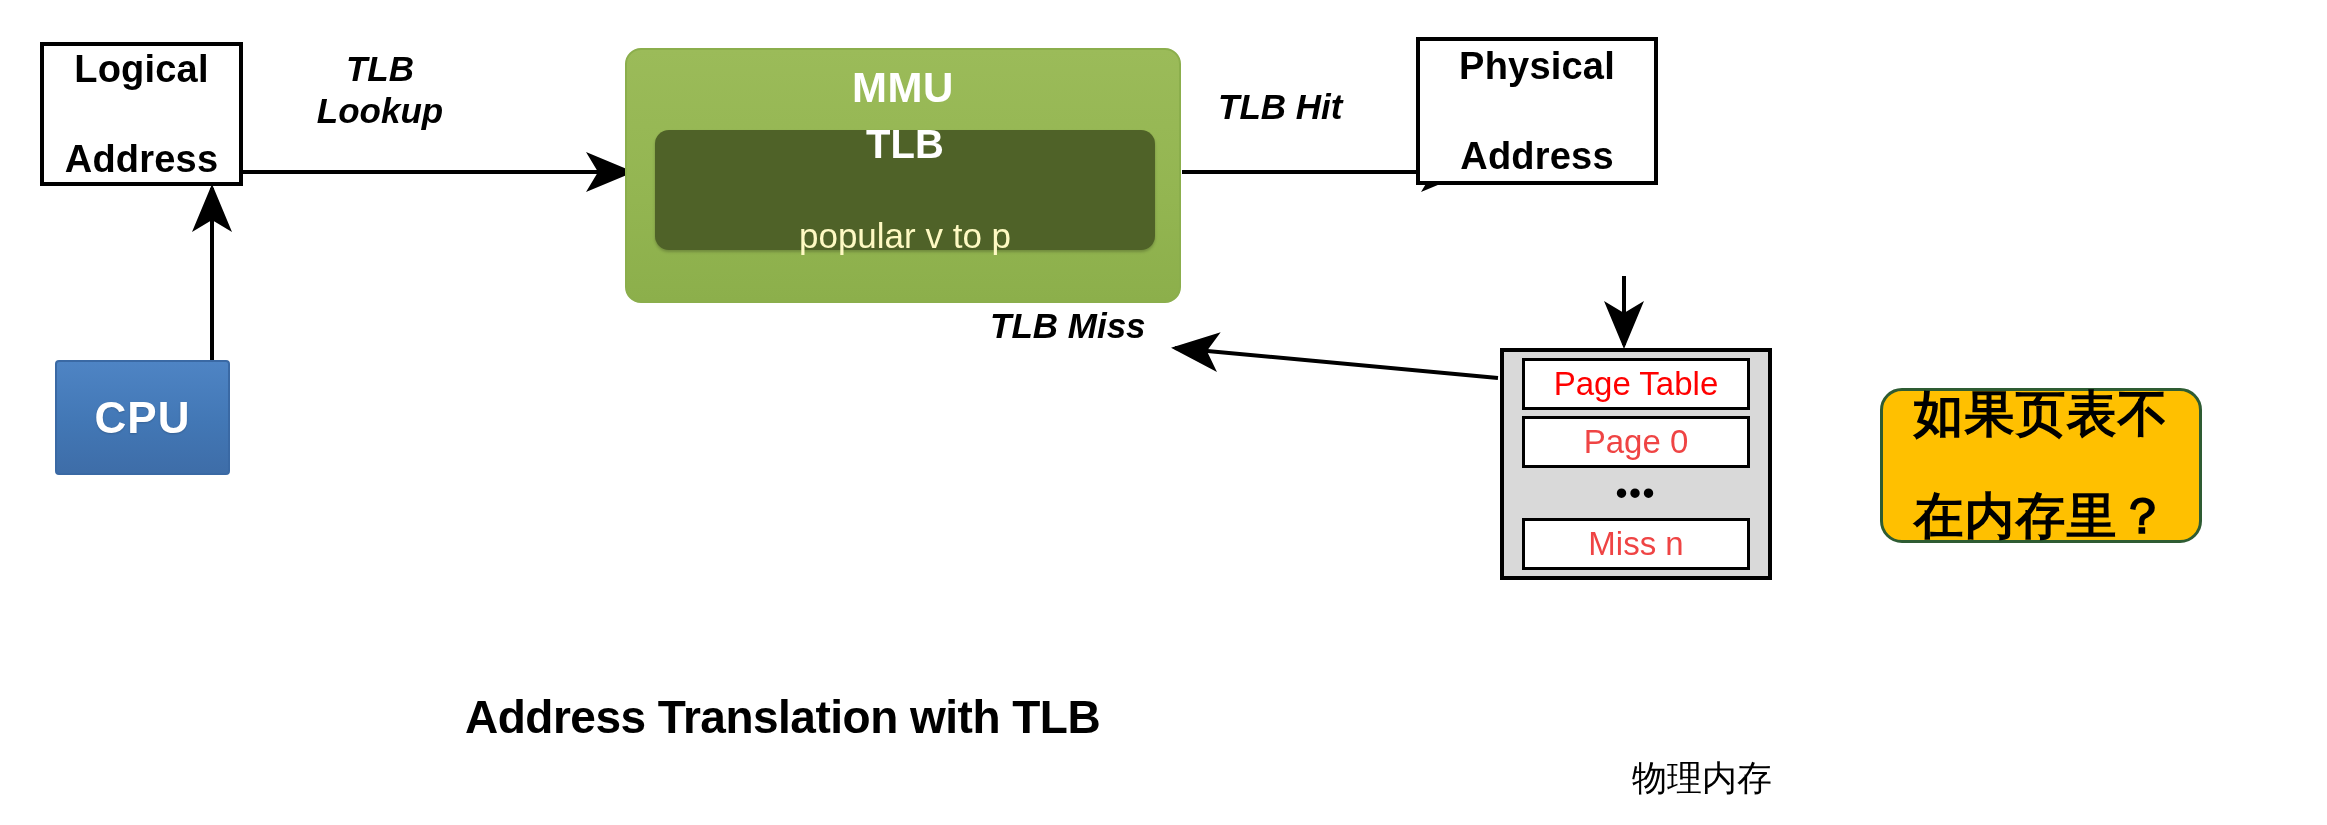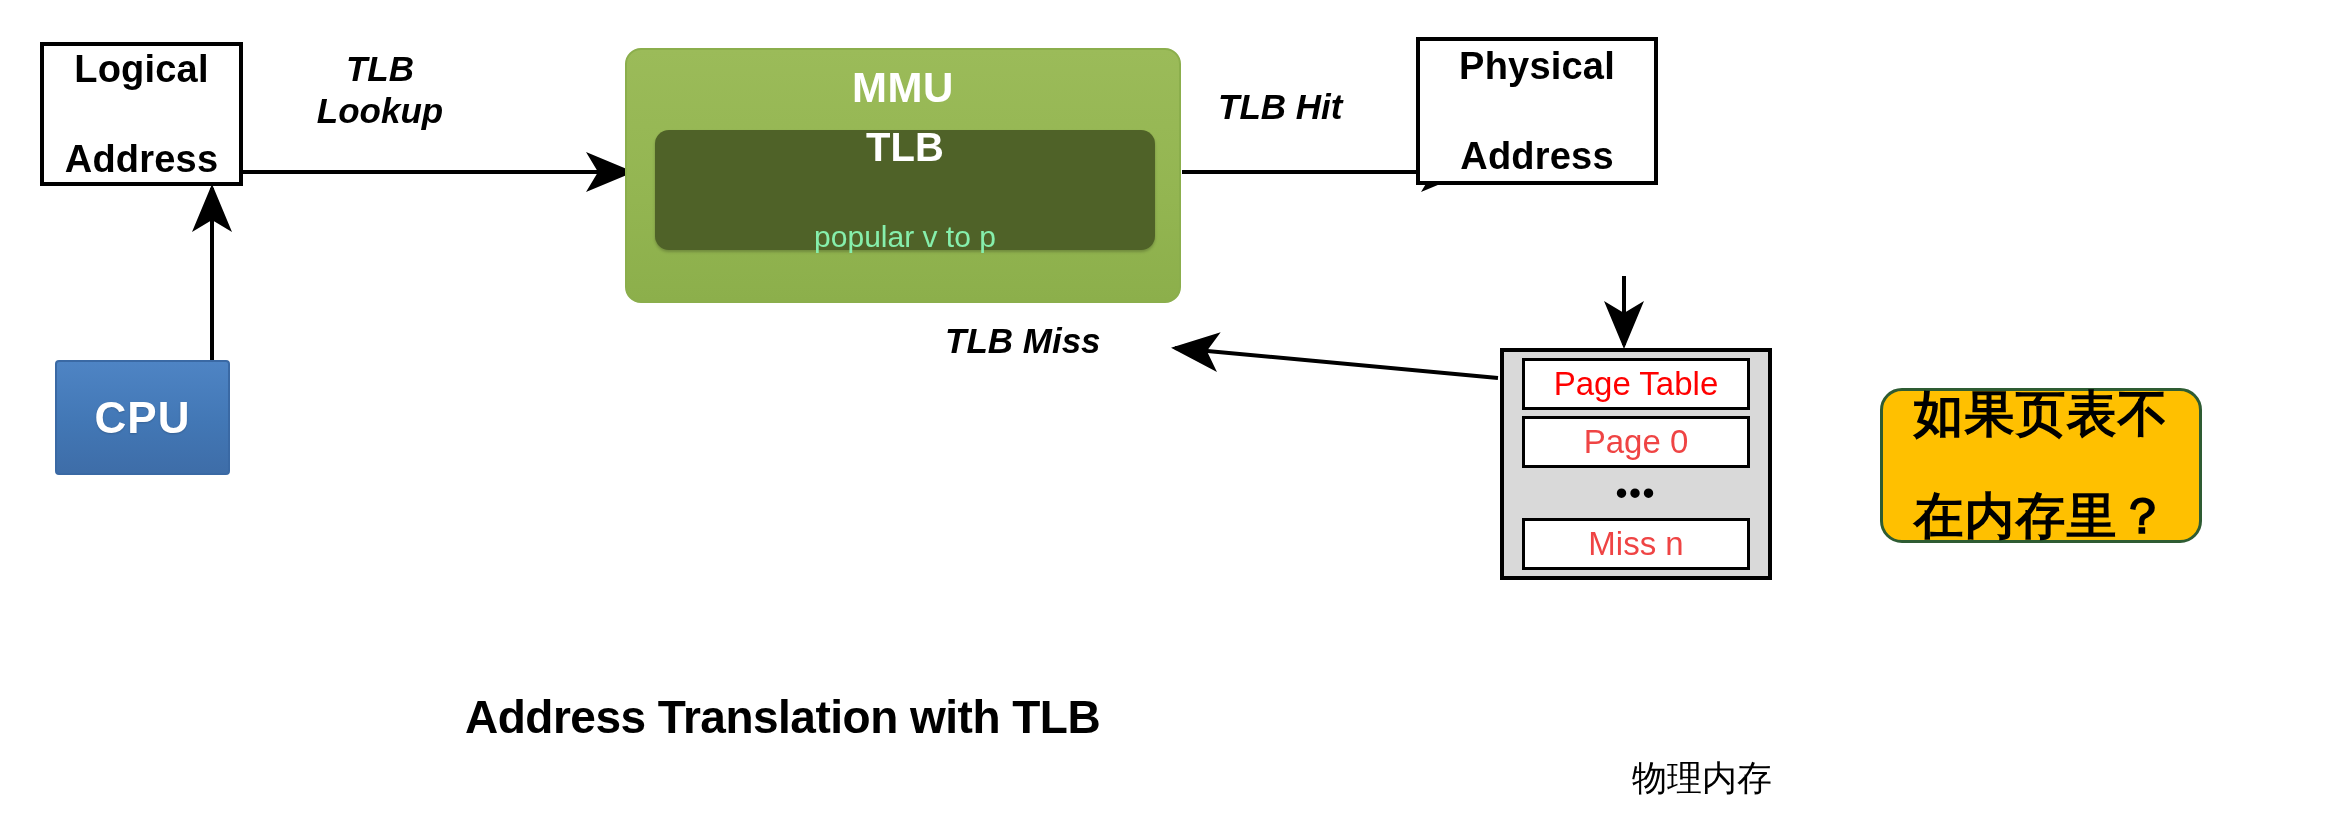--- a/index.html
+++ b/index.html
@@ -84,23 +84,23 @@
     justify-content: center;
     box-shadow: 0 2px 3px rgba(0,0,0,0.22);
   }
   .tlb-inner .tlb-title {
     color: #ffffff;
     font-weight: bold;
     font-size: 40px;
     line-height: 1.18;
   }
   .tlb-inner .tlb-sub {
-    color: #86efac;
+    color: #fef9c3;
     font-weight: normal;
-    font-size: 30px;
+    font-size: 35px;
     line-height: 1.3;
     margin-top: 4px;
   }
 
   
   .edge-label {
     font-style: italic;
     font-weight: bold;
     font-size: 35px;
     color: #000000;
@@ -228,21 +228,21 @@
     <div class="abs tlb-inner" style="left:28px; top:80px; width:500px; height:120px;">
       <div class="tlb-title">TLB</div>
       <div class="tlb-sub">popular v to p</div>
     </div>
   </div>
 
   <div class="abs edge-label" style="left:1218px; top:86px;">
     <span>TLB Hit</span>
   </div>
 
-  <div class="abs edge-label" style="left:945px; top:305px;margin-top:15px;">
+  <div class="abs edge-label" style="left:990px; top:305px;">
     <span>TLB Miss</span>
   </div>
 
   <div class="abs plain-box" style="left:1416px; top:37px; width:242px; height:148px;">
     <div class="line">Physical</div>
     <div class="line">Address</div>
   </div>
 
   <div class="abs mem-stack" style="left:1500px; top:348px; width:272px;">
     <div class="mem-cell pagetable">Page Table</div>

